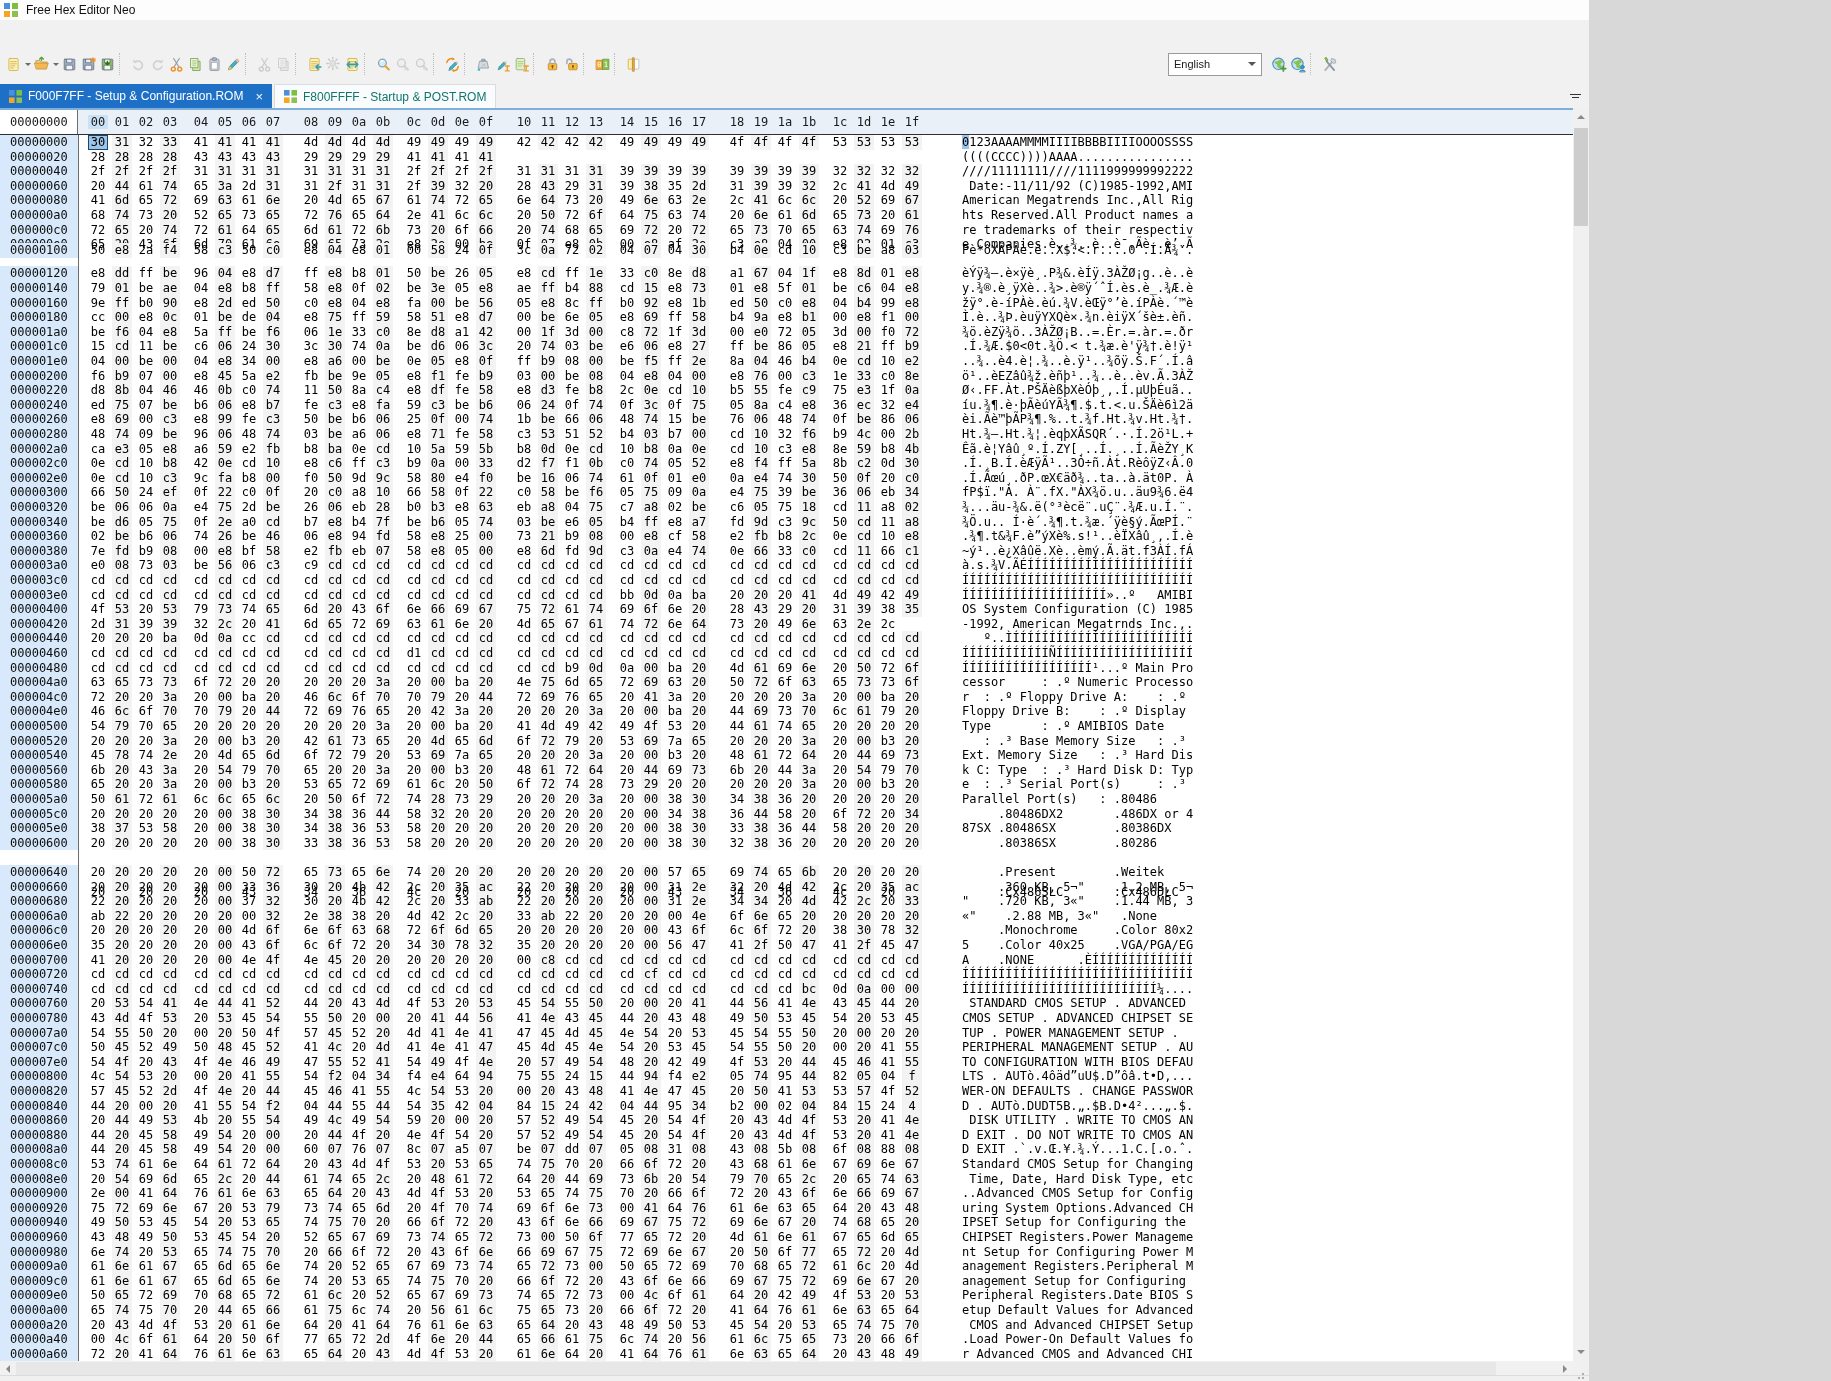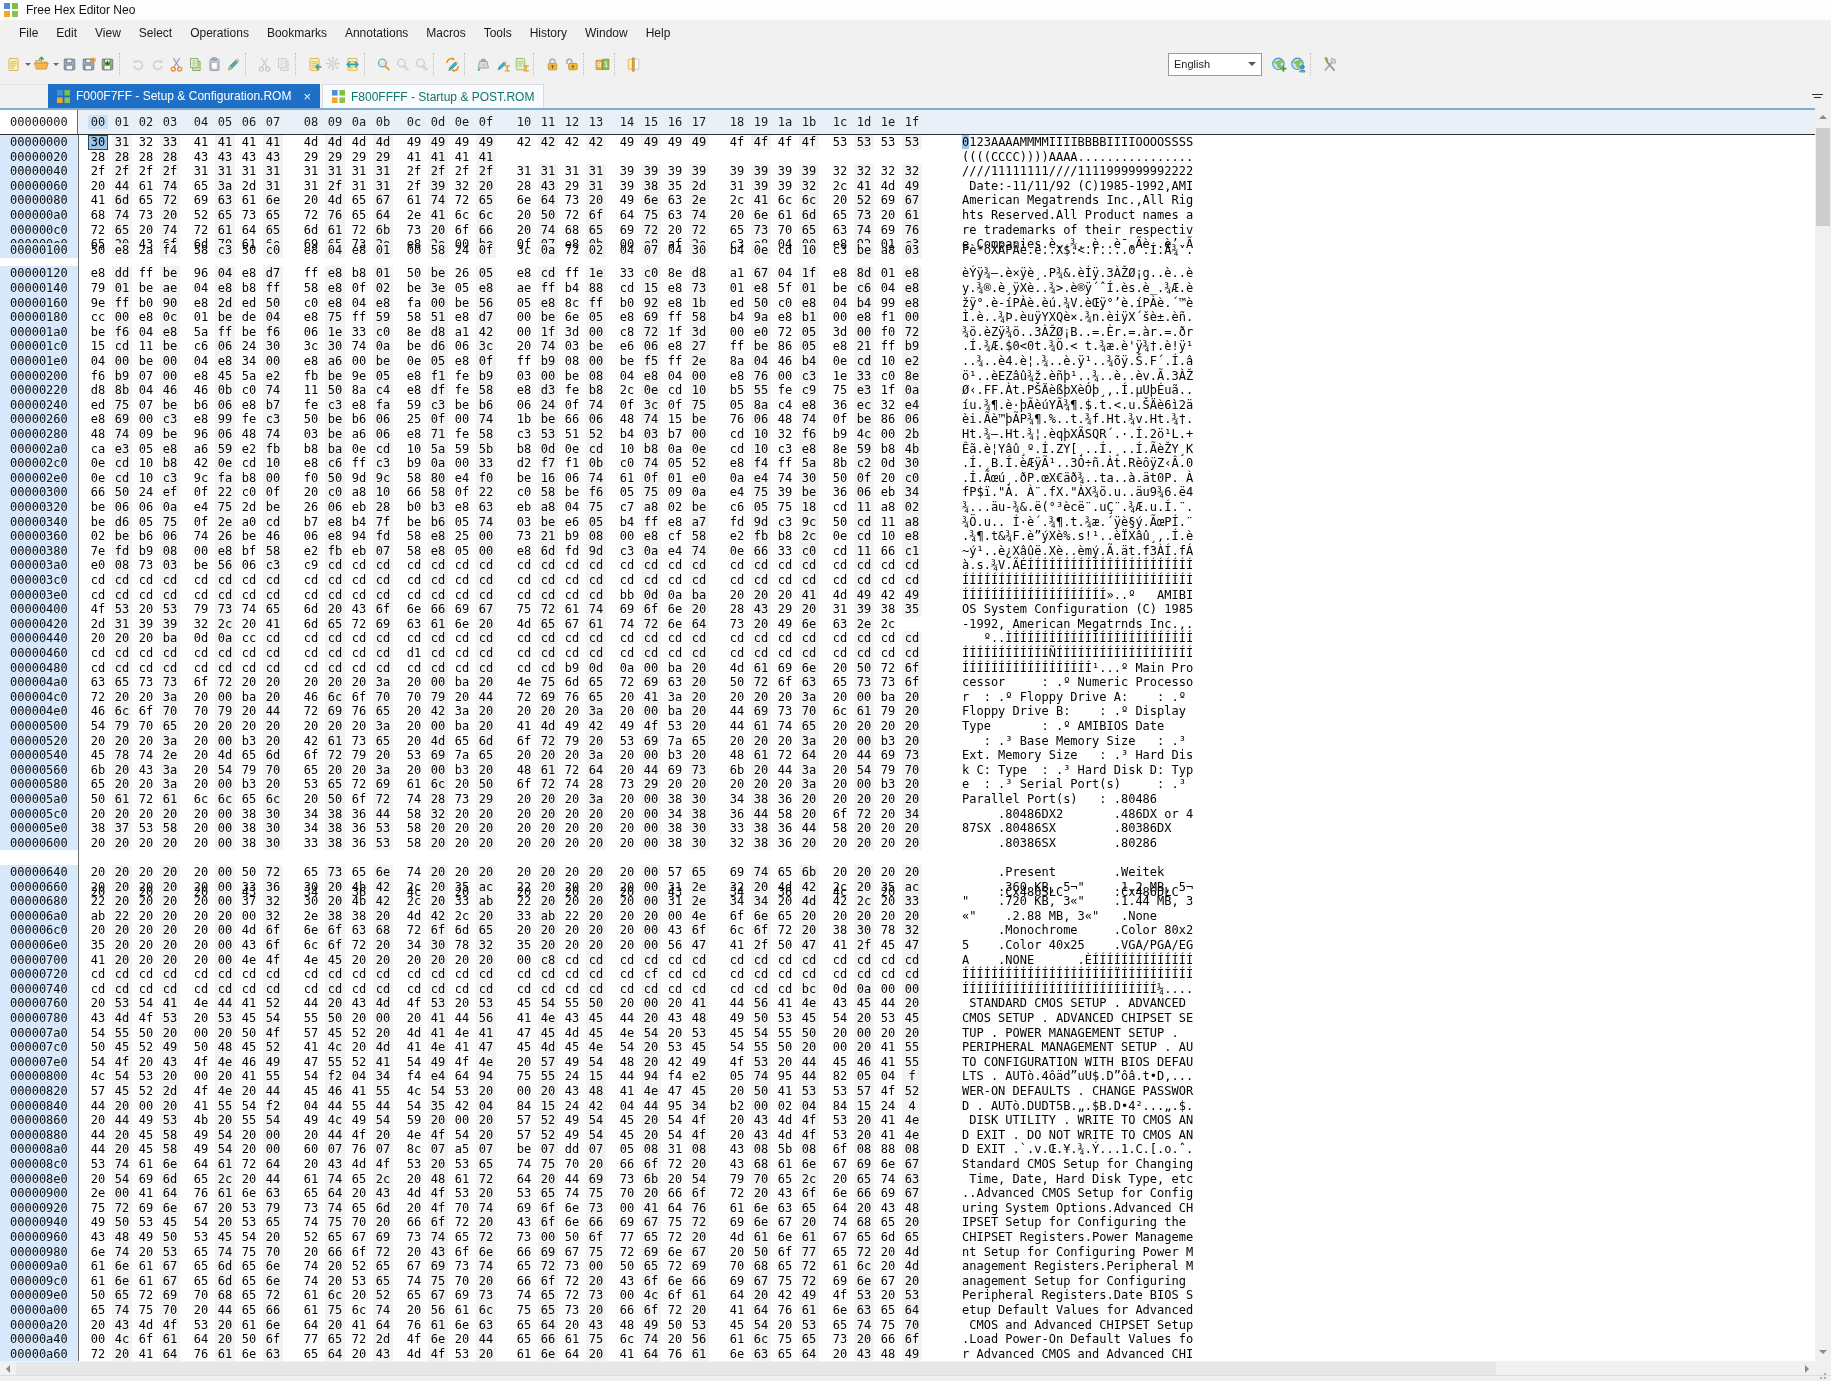--- a/index.html
+++ b/index.html
@@ -1,16 +1,16 @@
 <!DOCTYPE html>
 <html><head>
 <meta charset="utf-8">
 <style>
   html,body{margin:0;padding:0;background:#d8d8d8;}
-  .win{position:relative;width:1831px;height:1381px;background:#f1f1f2;overflow:hidden;
+  .win{position:relative;width:1589px;height:1381px;background:#f1f1f2;overflow:hidden;
        font-family:"Liberation Sans",sans-serif;font-size:12px;color:#1a1a1a;}
   
   .titlebar{position:absolute;top:0;left:0;right:0;height:20px;background:#fdfdfd;display:flex;align-items:center;}
   .appicon{width:14px;height:14px;margin:0 8px 0 4px;display:inline-block;}
   .apptitle{font-size:12px;color:#111;}
   
   .menubar{position:absolute;top:20px;left:0;right:0;height:26px;background:#f1f1f2;display:flex;align-items:center;padding-left:10px;}
   .menu-item{padding:4px 9px;cursor:default;}
   
   .toolbar{position:absolute;top:46px;left:0;right:0;height:38px;background:#f1f1f2;border-bottom:1px solid #e4e4e4;}
@@ -20,21 +20,21 @@
   .tbtn.disabled svg{filter:grayscale(1) opacity(.45);}
   .tbtn svg{display:block;}
   .tcaret{width:9px;height:26px;display:flex;align-items:center;justify-content:center;}
   .tcaret:after{content:"";border:3px solid transparent;border-top-color:#6b6b6b;margin-top:3px;}
   .tsep{width:7px;height:22px;margin:0 2px;border-left:1px dotted #bdbdbd;}
   .langbox{width:82px;height:21px;background:#fff;border:1px solid #9a9a9a;display:flex;align-items:center;
            justify-content:space-between;padding:0 5px;margin-right:8px;}
   .langbox .lv{font-size:11px;}
   .langbox:after{content:"";border:4px solid transparent;border-top-color:#555;margin-top:4px;}
   
-  .tabbar{position:absolute;top:84px;left:0;right:0;height:24px;background:#f1f1f2;display:flex;align-items:flex-end;margin-left:48px;}
+  .tabbar{position:absolute;top:84px;left:0;right:0;height:24px;background:#f1f1f2;display:flex;align-items:flex-end;}
   .tab{height:24px;display:flex;align-items:center;padding:0 9px;margin-right:2px;white-space:nowrap;cursor:default;}
   .tab .ticon{width:13px;height:13px;margin-right:6px;flex:none;}
   .tab.active{background:#1e70c6;color:#fff;}
   .tab.inactive{background:#fafbfc;border:1px solid #d7dce2;border-bottom:none;color:#0f766e;height:23px;}
   .tab .tclose{margin-left:12px;font-size:13px;line-height:1;opacity:.95;}
   .tablist-btn{position:absolute;right:6px;bottom:5px;width:16px;height:14px;display:flex;flex-direction:column;justify-content:center;gap:2px;align-items:center;}
   .tablist-btn i{display:block;width:11px;height:0;border-top:1.6px solid #333;}
   .tablist-btn i.short{width:7px;}
   
   .editor{position:absolute;top:108px;left:0;right:0;bottom:5px;background:#fff;}
@@ -88,34 +88,20 @@
       <svg width="14" height="14" viewBox="0 0 14 14">
         <rect x="0" y="0" width="6" height="6" fill="#4a90d9"></rect>
           <rect x="8" y="0" width="6" height="6" fill="#7ac143"></rect>
         <rect x="0" y="8" width="6" height="6" fill="#f5a623"></rect>
           <rect x="8" y="8" width="6" height="6" fill="#8cc152"></rect>
       </svg>
     </span>
     <span class="apptitle">Free Hex Editor Neo</span>
   </div>
 
-  <div class="menubar" id="menubar">
-      <span class="menu-item">File</span>
-      <span class="menu-item">Edit</span>
-      <span class="menu-item">View</span>
-      <span class="menu-item">Select</span>
-      <span class="menu-item">Operations</span>
-      <span class="menu-item">Bookmarks</span>
-      <span class="menu-item">Annotations</span>
-      <span class="menu-item">Macros</span>
-      <span class="menu-item">Tools</span>
-      <span class="menu-item">History</span>
-      <span class="menu-item">Window</span>
-      <span class="menu-item">Help</span>
-    </div>
 
   <div class="toolbar">
     <div class="tleft" id="toolbar-left">
         <div class="tbtn">
           <span>
             <svg width="17" height="17" viewBox="0 0 24 24" fill="none" stroke-linecap="round" stroke-linejoin="round">
               <rect x="5.5" y="3.5" width="13" height="17" rx="1.5" fill="#fdf0b6" stroke="#c9a437"></rect>
               <path d="M8 8h8M8 11h8M8 14h6M8 17h4" stroke="#c9a437"></path>
             </svg>
           </span>

